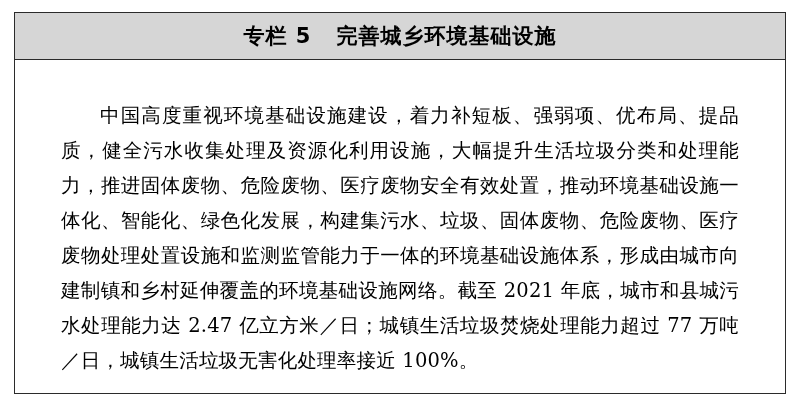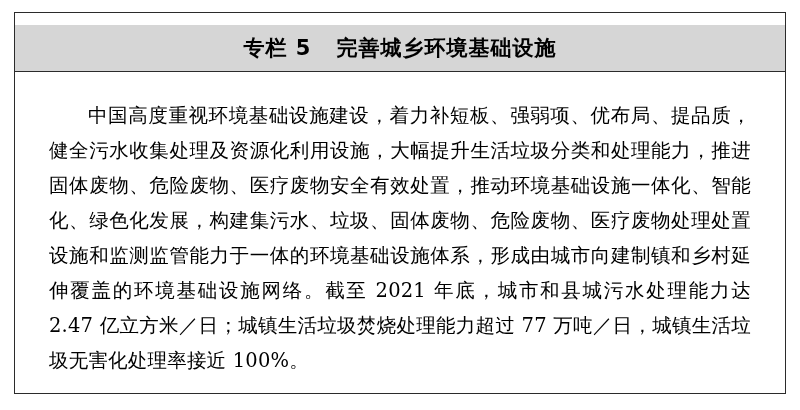--- a/index.html
+++ b/index.html
@@ -32,42 +32,41 @@
     background: #ffffff;
   }
   .box-header {
     position: relative;
     height: 46px;
     background: #d6d6d6;
     border-bottom: 1px solid #2b2b2b;
     display: flex;
     align-items: center;
     justify-content: center;
-    margin-top: 12px;
   }
   .box-title {
     font-family: "DejaVu Sans", sans-serif;
     font-weight: bold;
     font-size: 21px;
     color: #000000;
     letter-spacing: 1px;
     white-space: pre;
   }
   .box-body {
     padding: 22px 30px 0 30px;
   }
   .para {
     font-family: "DejaVu Serif", serif;
     font-size: 19.5px;
     line-height: 35px;
     color: #000000;
     text-align: justify;
     text-justify: inter-ideograph;
     text-indent: 2em;
-    margin: 4px;
+    margin: 16px;
     letter-spacing: 0.2px;
   }
 </style>
 </head>
 <body>
 
 <div class="page">
   <div class="box">
     <div class="box-header">
       <div class="box-title">专栏 5   完善城乡环境基础设施</div>

